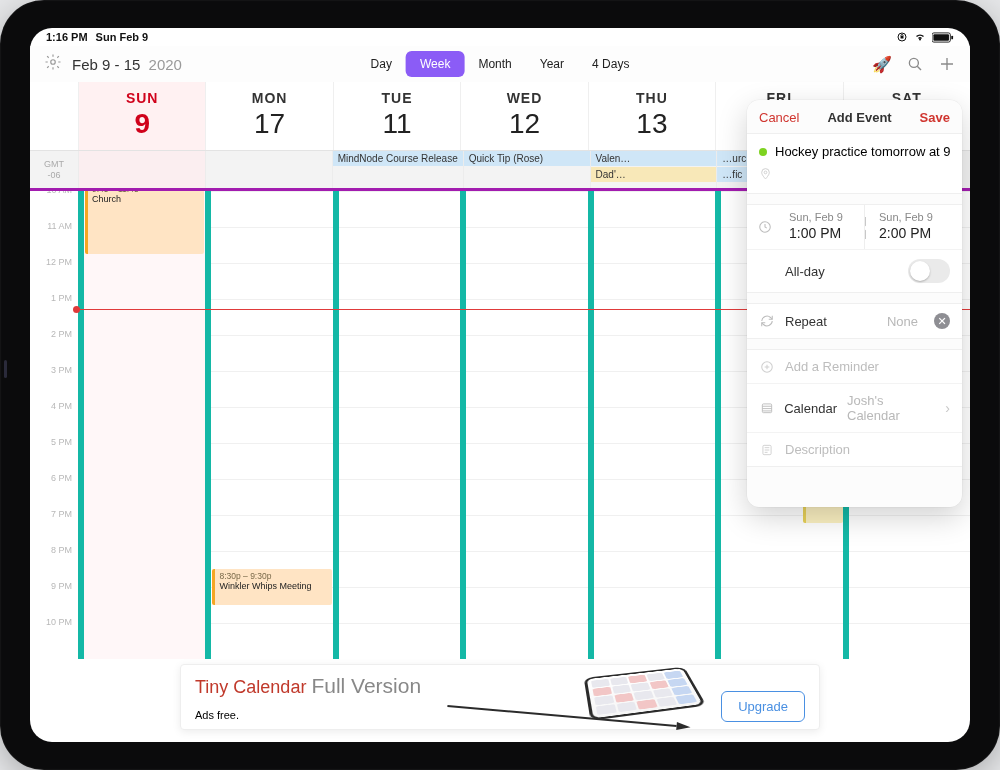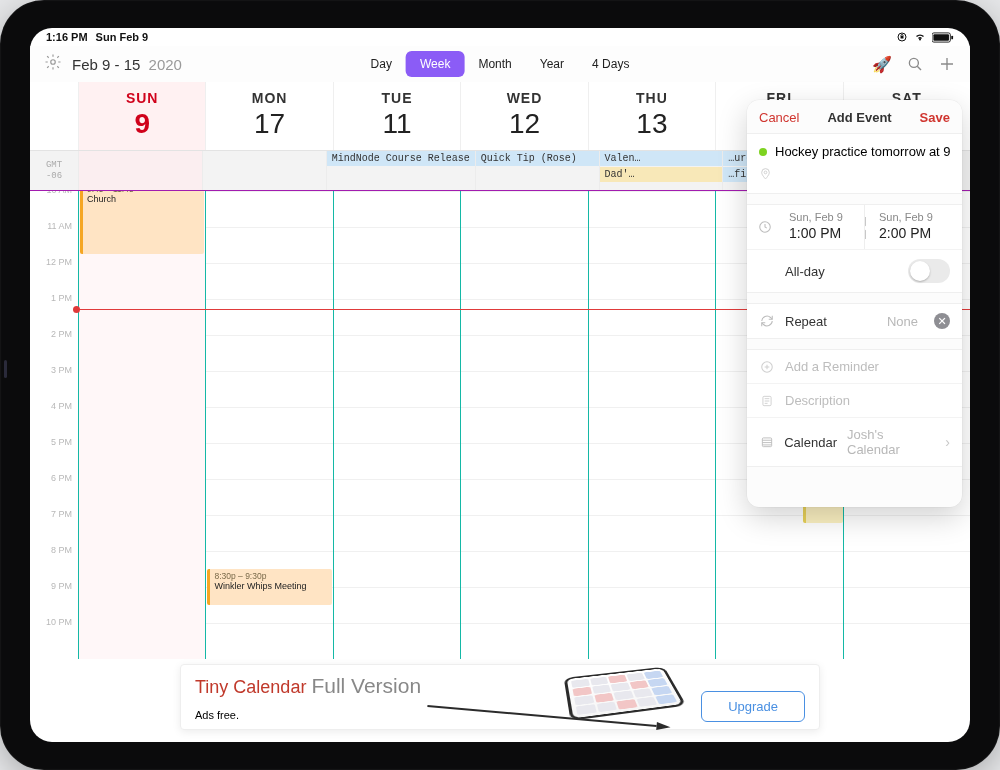--- a/index.html
+++ b/index.html
@@ -115,24 +115,23 @@
   .day-headers .dow { font-size:14px; letter-spacing:1px; color:#333; font-weight:600;}
   .day-headers .num { font-size:28px; font-weight:400; color:#222; margin-top:2px;}
   .day-headers .today .dow { color:#d0021b; }
   .day-headers .today .num { color:#d0021b; font-weight:600;}
   .day-headers .today { background:#fff1f2; }
 
   .allday-row {
     display:grid;
     grid-template-columns: 48px repeat(7, 1fr);
     background:#f3f3f3;
-    border-bottom:1px solid #a21caf;
+    border-bottom:3px solid #a21caf;
     min-height:40px;
     font-size:10px;
-    font-family:Liberation Mono, monospace;
   }
   .allday-row .tzcell{
     display:flex; flex-direction:column; align-items:center; justify-content:center;
     color:#aaa; font-size:9px; line-height:1.2;
   }
   .allday-row .daycell {
     border-left:1px solid #ececec;
     padding:0;
     position:relative;
   }
@@ -164,21 +163,21 @@
     grid-column:1;
     height:36px;
     text-align:right;
     padding-right:6px;
     font-size:9px;
     color:#b8b8b8;
     position:relative;
     top:-6px;
   }
   .daycol {
-    border-left:1px solid #14b8a6;
+    border-left:6px solid #14b8a6;
     position:relative;
     height:468px;
     padding-left:22px;
   }
   .daycol.today { background:#fff7f8; }
   .hour-line{
     position:absolute;
     left:48px; right:0;
     border-top:1px solid #f0f0f0;
   }
@@ -257,21 +256,21 @@
     content:""; position:absolute; right:-14px; top:-3px;
     border-left:14px solid #2b2b2b;
     border-top:4px solid transparent;
     border-bottom:4px solid transparent;
   }
   .upgrade-btn{
     border:1px solid #4a90e2;
     color:#4a90e2;
     background:#fff;
     border-radius:6px;
-    padding:7px 26px;
+    padding:7px 16px;
     font-size:13px;
     cursor:pointer;
     margin-top:18px;
   }
 
   
   .popover{
     position:absolute;
     top:72px;
     right:8px;
@@ -680,41 +679,41 @@
         <div class="pv-row" style="color:#bdbdbd">
           <span class="icon">
             <svg width="14" height="14" viewBox="0 0 24 24" fill="none" stroke="#cfcfcf" stroke-width="1.8">
                 <circle cx="12" cy="12" r="9"></circle>
                 <line x1="12" y1="8" x2="12" y2="16"></line>
                 <line x1="8" y1="12" x2="16" y2="12"></line>
               </svg>
           </span>
           <span>Add a Reminder</span>
         </div>
-        <div class="pv-row" style="color:#bdbdbd">
-          <span class="icon">
-            <svg width="14" height="14" viewBox="0 0 24 24" fill="none" stroke="#cfcfcf" stroke-width="1.6">
-                <rect x="5" y="4" width="14" height="16" rx="2"></rect>
-                <line x1="8" y1="8" x2="16" y2="8"></line>
-                <line x1="8" y1="12" x2="16" y2="12"></line>
-                <line x1="8" y1="16" x2="13" y2="16"></line>
-              </svg>
-          </span>
-          <span>Description</span>
-        </div>
         <div class="pv-row">
           <span class="icon">
             <svg width="14" height="14" viewBox="0 0 24 24" fill="none" stroke="#bcbcbc" stroke-width="1.6">
                 <rect x="4" y="5" width="16" height="15" rx="2"></rect>
                 <line x1="4" y1="9" x2="20" y2="9"></line>
                 <line x1="4" y1="13" x2="20" y2="13"></line>
                 <line x1="4" y1="17" x2="20" y2="17"></line>
               </svg>
           </span>
           <span>Calendar</span>
           <span class="val-right">Josh's Calendar</span>
           <span class="chev">›</span>
         </div>
+        <div class="pv-row" style="color:#bdbdbd">
+          <span class="icon">
+            <svg width="14" height="14" viewBox="0 0 24 24" fill="none" stroke="#cfcfcf" stroke-width="1.6">
+                <rect x="5" y="4" width="14" height="16" rx="2"></rect>
+                <line x1="8" y1="8" x2="16" y2="8"></line>
+                <line x1="8" y1="12" x2="16" y2="12"></line>
+                <line x1="8" y1="16" x2="13" y2="16"></line>
+              </svg>
+          </span>
+          <span>Description</span>
+        </div>
       </div>
     </div>
 
   </div>
 </div>
 
 </body></html>

